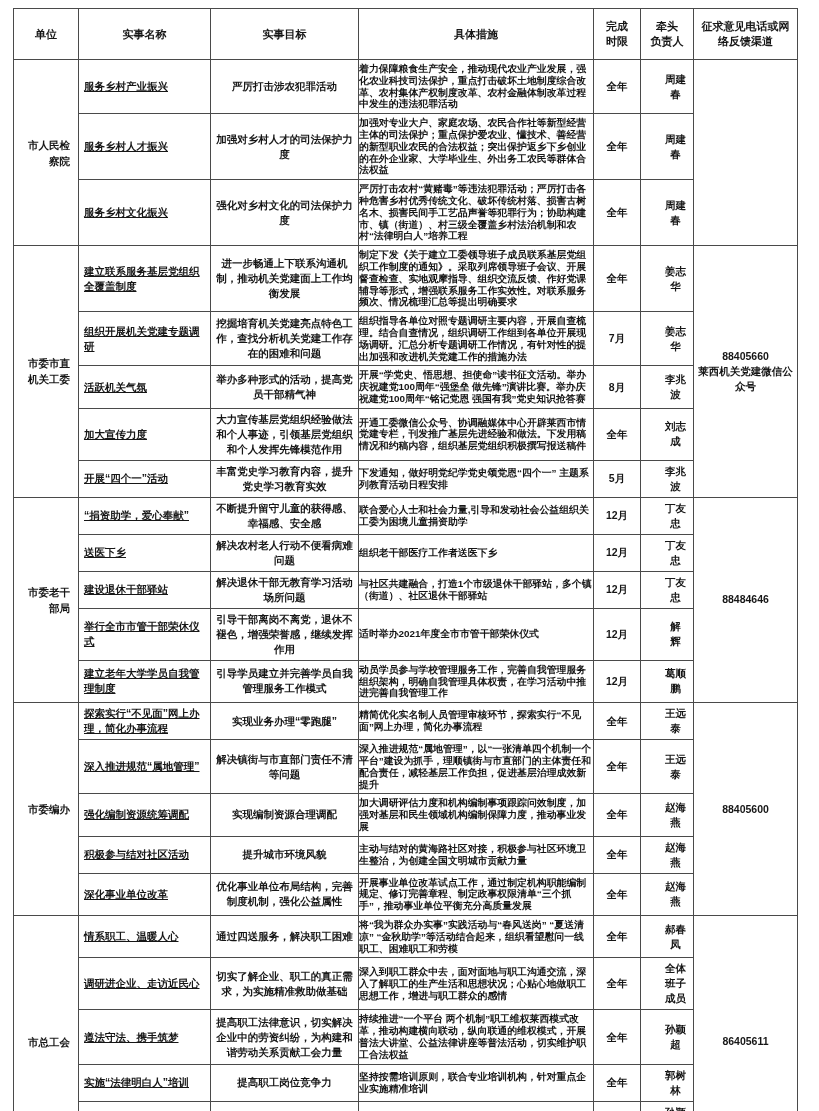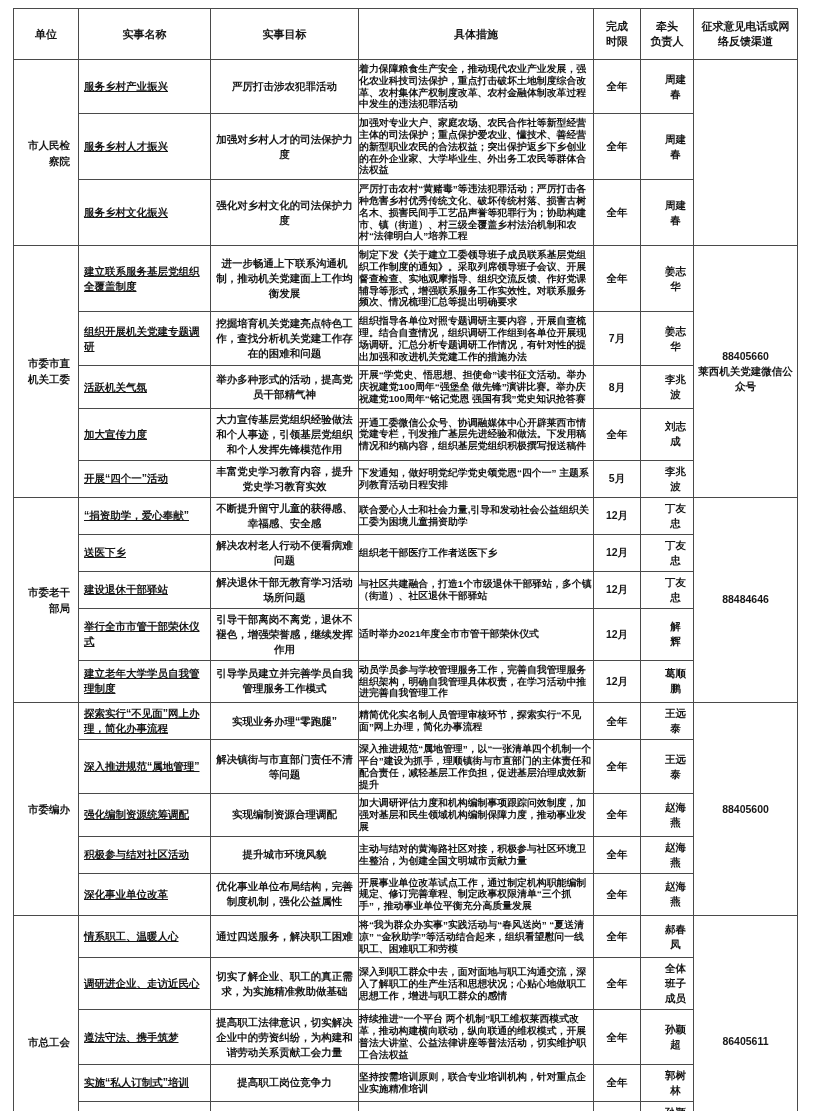--- a/index.html
+++ b/index.html
@@ -197,21 +197,21 @@
           <td class="center pre">全体班子成员</td>
         </tr>
         <tr>
           <td class="name">遵法守法、携手筑梦</td>
           <td class="goal">提高职工法律意识，切实解决企业中的劳资纠纷，为构建和谐劳动关系贡献工会力量</td>
           <td class="measures">持续推进“一个平台 两个机制”职工维权莱西模式改革，推动构建横向联动，纵向联通的维权模式，开展普法大讲堂、公益法律讲座等普法活动，切实维护职工合法权益</td>
           <td class="center">全年</td>
           <td class="center pre">孙颖超</td>
         </tr>
         <tr>
-          <td class="name">实施“私人订制式”培训</td>
+          <td class="name">实施“法律明白人”培训</td>
           <td class="goal">提高职工岗位竞争力</td>
           <td class="measures">坚持按需培训原则，联合专业培训机构，针对重点企业实施精准培训</td>
           <td class="center">全年</td>
           <td class="center pre">郭树林</td>
         </tr>
         <tr>
           <td class="name">加强工会服务阵地建设</td>
           <td class="goal">让工会关怀更有温度</td>
           <td class="measures">加强新时代区域共享“职工之家”、妈妈小屋、爱心托管驿站、户外劳动者驿站等服务阵地建设，不断拓宽职工服务渠道</td>
           <td class="center">全年</td>

